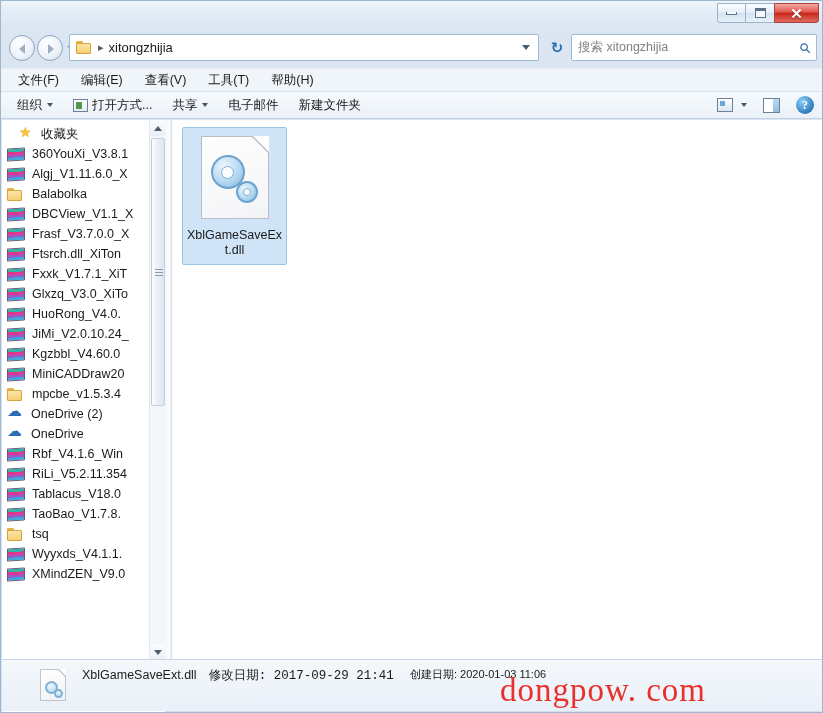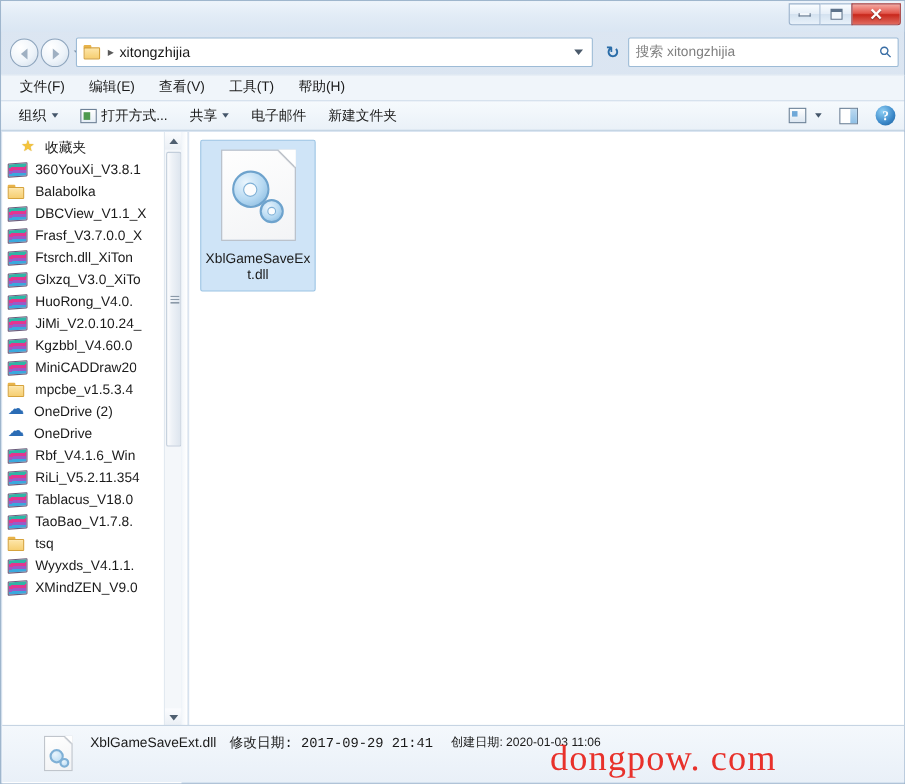--- a/index.html
+++ b/index.html
@@ -129,21 +129,21 @@
   .search-icon {
     margin-left: auto; color: #3a6ea5; font-size: 14px;
     transform: rotate(-45deg); display:inline-block;
   }
 
   
   .menubar {
     position: absolute; top: 67px; left: 0;
     width: 823px; height: 23px;
     background: #f0f5fa;
-    display: flex; align-items: flex-start;
+    display: flex; align-items: center;
     padding-left: 14px;
     border-top: 1px solid #e6eef6;
   }
   .menuitem {
     font-size: 12.5px; color: #1a1a1a;
     margin-right: 16px; padding: 2px 3px;
     white-space: nowrap;
   }
 
   
@@ -516,37 +516,45 @@
         <div class="side-row header">
           <span class="ic ic-star"></span>
           <span class="side-label">收藏夹</span>
         </div>
 
         <div class="side-row">
           <span class="ic ic-rar"></span>
           <span class="side-label">360YouXi_V3.8.1</span>
         </div>
         <div class="side-row">
+          <span class="ic ic-rar"></span>
+          <span class="side-label">Algj_V1.11.6.0_X</span>
+        </div>
+        <div class="side-row">
           <span class="ic ic-folder">
               <span class="tab"></span>
               <span class="body"></span>
             </span>
           <span class="side-label">Balabolka</span>
         </div>
         <div class="side-row">
           <span class="ic ic-rar"></span>
           <span class="side-label">DBCView_V1.1_X</span>
         </div>
         <div class="side-row">
           <span class="ic ic-rar"></span>
           <span class="side-label">Frasf_V3.7.0.0_X</span>
         </div>
         <div class="side-row">
           <span class="ic ic-rar"></span>
           <span class="side-label">Ftsrch.dll_XiTon</span>
+        </div>
+        <div class="side-row">
+          <span class="ic ic-rar"></span>
+          <span class="side-label">Fxxk_V1.7.1_XiT</span>
         </div>
         <div class="side-row">
           <span class="ic ic-rar"></span>
           <span class="side-label">Glxzq_V3.0_XiTo</span>
         </div>
         <div class="side-row">
           <span class="ic ic-rar"></span>
           <span class="side-label">HuoRong_V4.0.</span>
         </div>
         <div class="side-row">

